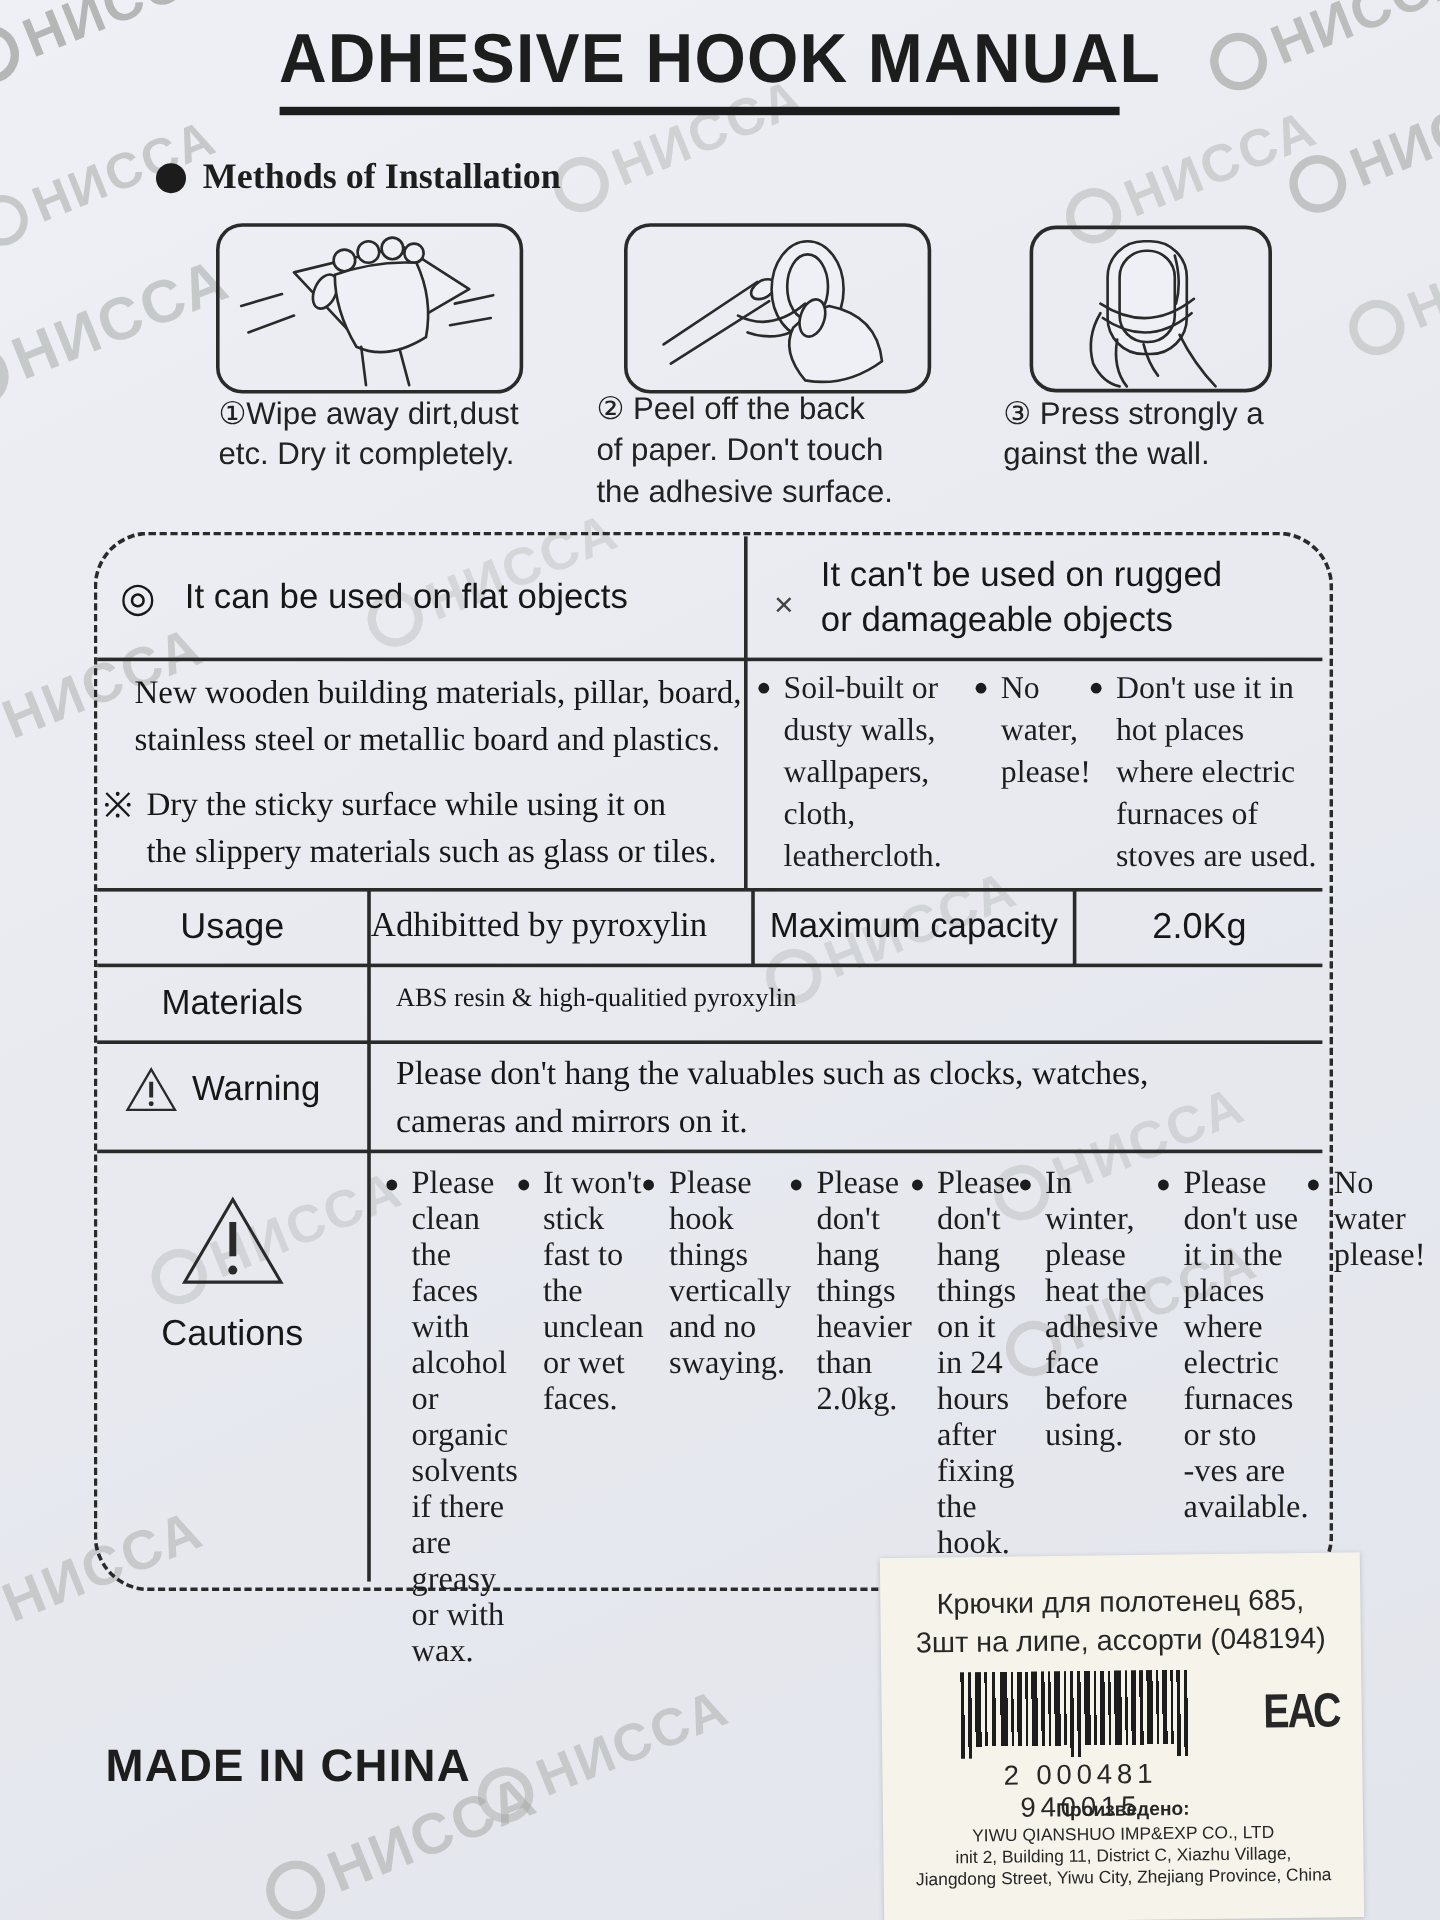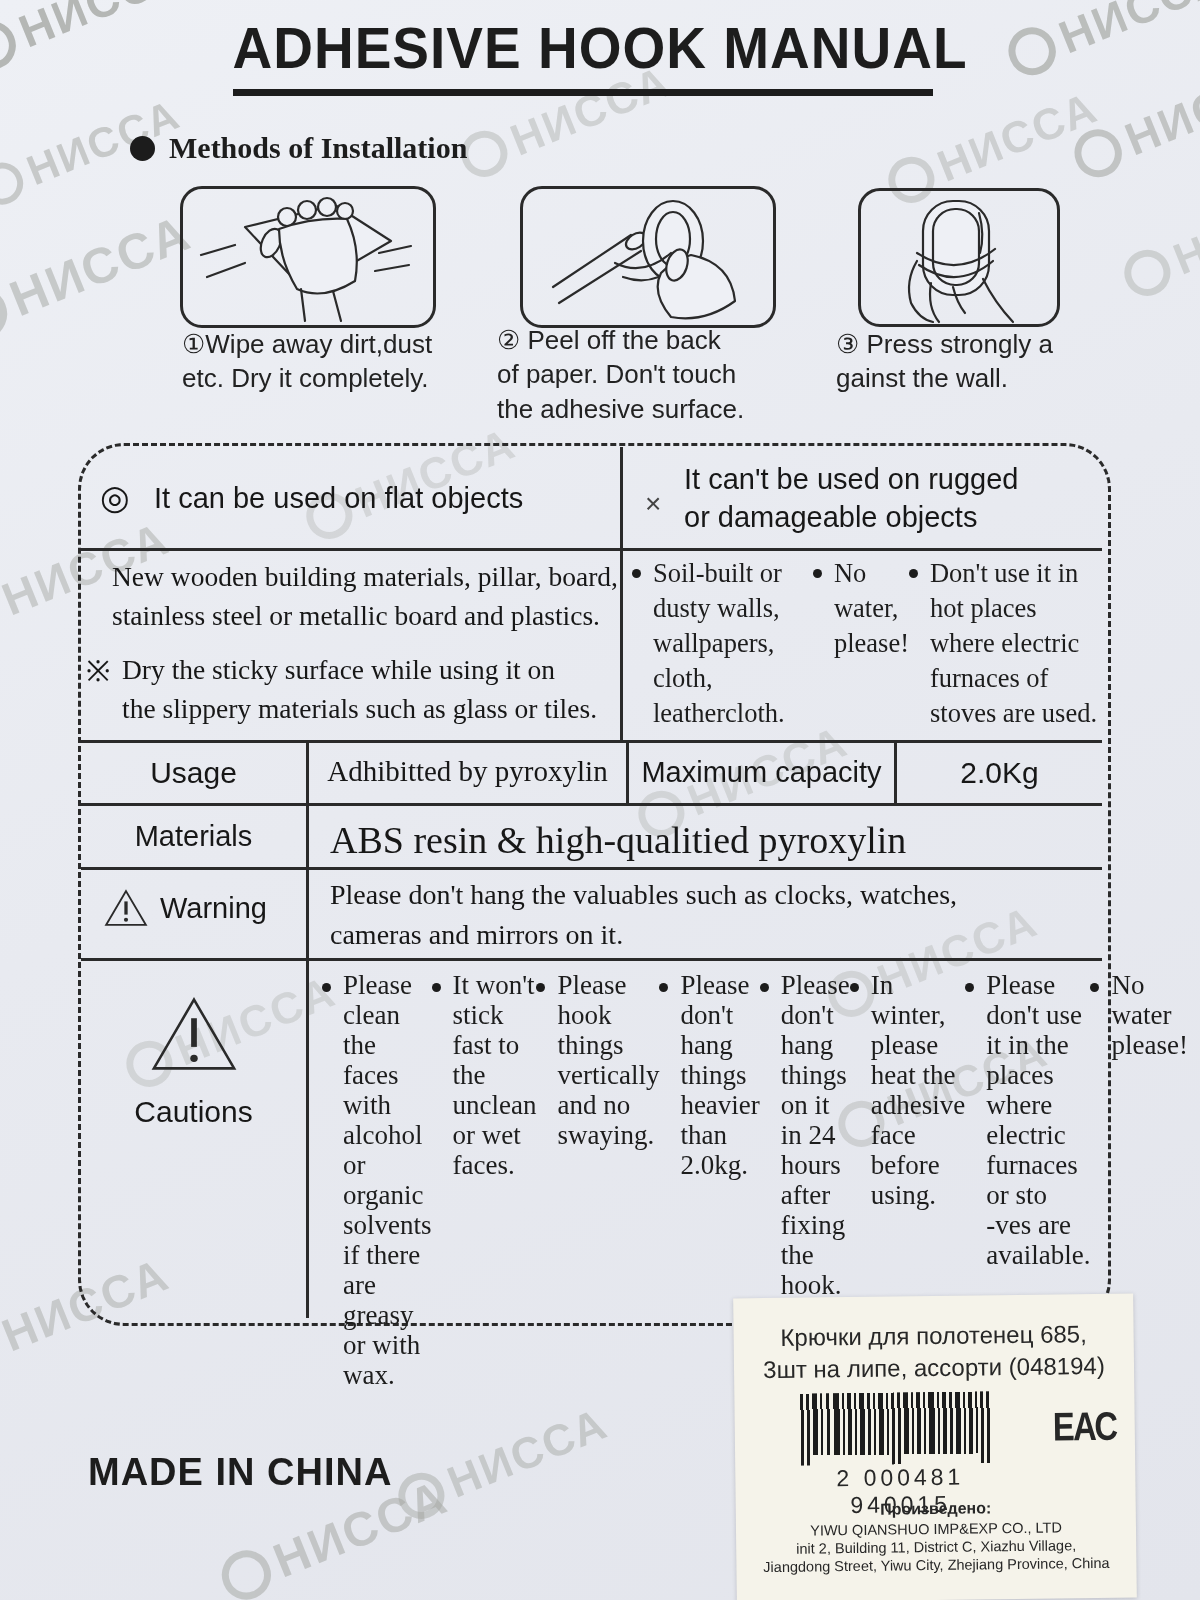--- a/index.html
+++ b/index.html
@@ -220,26 +220,26 @@
         <span class="pre">No water, please!</span>
       </div>
     <div class="bullet-item">
         <span class="dot"></span>
         <span class="pre">Don't use it in hot places where electric
 furnaces of stoves are used.</span>
       </div>
   </div>
 
   <div class="cell-text" style="left:81px;top:756px;width:225px;text-align:center;font-size:30px;">Usage</div>
-  <div class="cell-text serif" style="left:309px;top:755px;width:317px;text-align:center;font-size:29px;">Adhibitted by pyroxylin</div>
+  <div class="cell-text serif" style="left:309px;top:755px;width:317px;font-size:29px;">Adhibitted by pyroxylin</div>
   <div class="cell-text" style="left:629px;top:756px;width:265px;text-align:center;font-size:29px;">Maximum capacity</div>
   <div class="cell-text" style="left:897px;top:756px;width:205px;text-align:center;font-size:30px;">2.0Kg</div>
 
   <div class="cell-text" style="left:81px;top:820px;width:225px;text-align:center;font-size:29px;">Materials</div>
-  <div class="cell-text serif" style="left:330px;top:818px;font-size:38px;">ABS resin &amp; high-qualitied pyroxylin</div>
+  <div class="cell-text serif" style="left:330px;top:818px;font-size:22px;">ABS resin &amp; high-qualitied pyroxylin</div>
 
   <div class="cell-text" style="left:104px;top:888px;display:flex;align-items:center;gap:12px;">
     <svg class="tri-icon" width="44" height="40" viewBox="0 0 60 54" fill="none" stroke="#2a2a2a" stroke-width="2.6">
       <path d="M30 4 L57 50 H3 Z"></path>
       <line x1="30" y1="18" x2="30" y2="36" stroke-width="4.5"></line>
       <circle cx="30" cy="43" r="2.8" fill="#2a2a2a" stroke="none"></circle>
     </svg>
     <span style="font-size:29px;">Warning</span>
   </div>
   <div class="cell-text serif pre" style="left:330px;top:875px;font-size:28px;line-height:40px;">Please don't hang the valuables such as clocks, watches,

